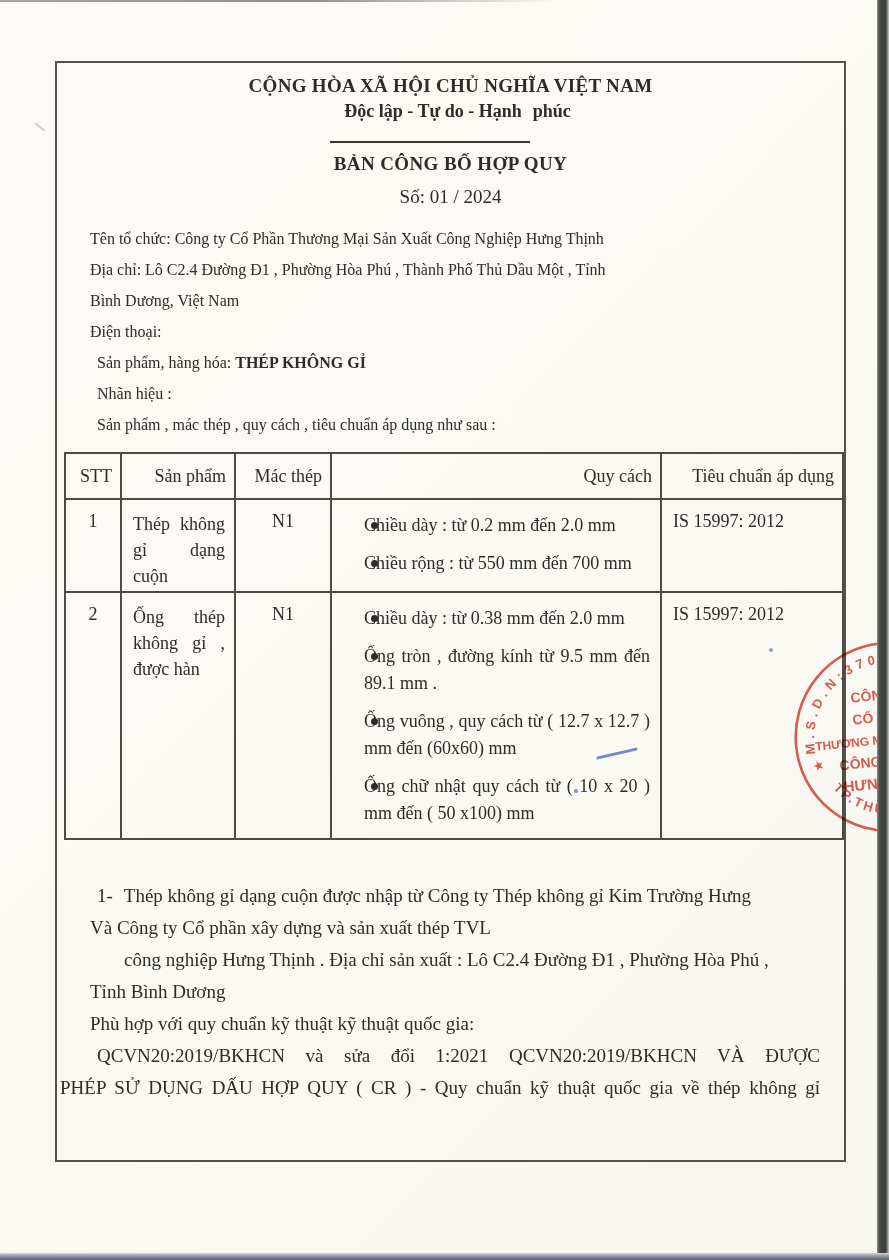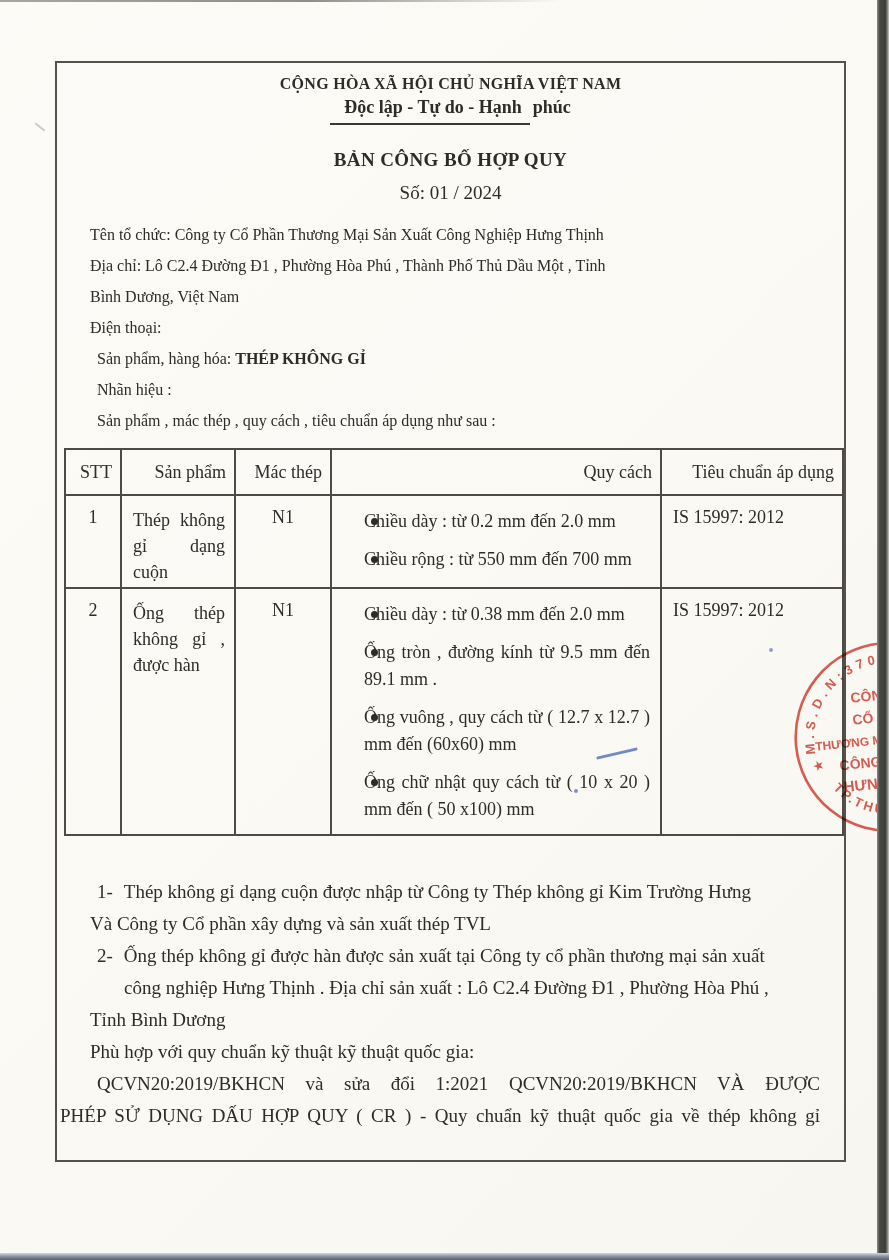--- a/index.html
+++ b/index.html
@@ -20,23 +20,23 @@
     background:linear-gradient(to bottom,#d3d8de 0%,#8e98a4 45%,#55606e 100%); }
   .ink-tick { position:absolute; left:596px; top:752px; width:42px; height:3px;
     background:#4466b8; transform:rotate(-13deg); border-radius:2px; opacity:.75; }
   .ink-dot1 { position:absolute; left:574px; top:789px; width:4px; height:4px; border-radius:50%; background:#4466b8; opacity:.7; }
   .ink-dot2 { position:absolute; left:769px; top:648px; width:4px; height:4px; border-radius:50%; background:#4466b8; opacity:.6; }
 
   
   .doc-border { position:absolute; left:55px; top:61px; width:791px; height:1101px;
     border:2px solid #55524b; box-sizing:border-box; }
 
-  .nat-line1 { text-align:center; font-weight:bold; font-size:16px; margin-top:12px; letter-spacing:.3px; }
+  .nat-line1 { text-align:center; font-weight:bold; font-size:19px; margin-top:12px; letter-spacing:.3px; }
   .nat-line2 { text-align:center; font-weight:bold; font-size:18px; margin-top:4px; }
-  .motto-underline { border-bottom:2px solid #3a3833; padding:0 8px 6px 14px; }
+  .motto-underline { border-bottom:2px solid #3a3833; padding:0 8px 20px 14px; }
   .motto-tail { margin-left:3px; }
 
   .doc-title { text-align:center; font-weight:bold; font-size:19px; margin-top:31px; letter-spacing:.4px; }
   .doc-number { text-align:center; font-size:19px; margin-top:11px; }
 
   .body-block { margin-top:15px; font-size:16px; line-height:31px; padding:0 24px 0 33px; }
   .line { margin:0; }
   .indent { padding-left:7px; }
   .bold { font-weight:bold; }
 
@@ -132,21 +132,20 @@
           <div class="bullet"><span class="dot"></span><span>Ống chữ nhật quy cách từ ( 10 x 20 ) mm đến ( 50 x100) mm</span></div>
         </td>
         <td class="tc">IS 15997: 2012</td>
       </tr>
     </tbody>
       </table>
 
     <div class="notes">
       <p class="note-line with-marker"><span class="marker">1-</span><span>Thép không gỉ dạng cuộn được nhập từ Công ty Thép không gỉ Kim Trường Hưng</span></p>
       <p class="note-line">Và Công ty Cổ phần xây dựng và sản xuất thép TVL</p>
-      <p class="note-line with-marker"><span class="marker">2-</span><span>Ống thép không gỉ được hàn được sản xuất tại Công ty cổ phần thương mại sản xuất</span></p>
       <p class="note-line cont">công nghiệp Hưng Thịnh . Địa chỉ sản xuất : Lô C2.4 Đường Đ1 , Phường Hòa Phú ,</p>
       <p class="note-line">Tỉnh Bình Dương</p>
       <p class="note-line">Phù hợp với quy chuẩn kỹ thuật kỹ thuật quốc gia:</p>
       <p class="note-line qcvn1">QCVN20:2019/BKHCN và sửa đổi 1:2021 QCVN20:2019/BKHCN VÀ ĐƯỢC</p>
       <p class="note-line qcvn2">PHÉP SỬ DỤNG DẤU HỢP QUY ( CR ) -  Quy chuẩn kỹ thuật quốc gia về thép không gỉ</p>
     </div>
 
   </div>
 
   <div class="stamp">

